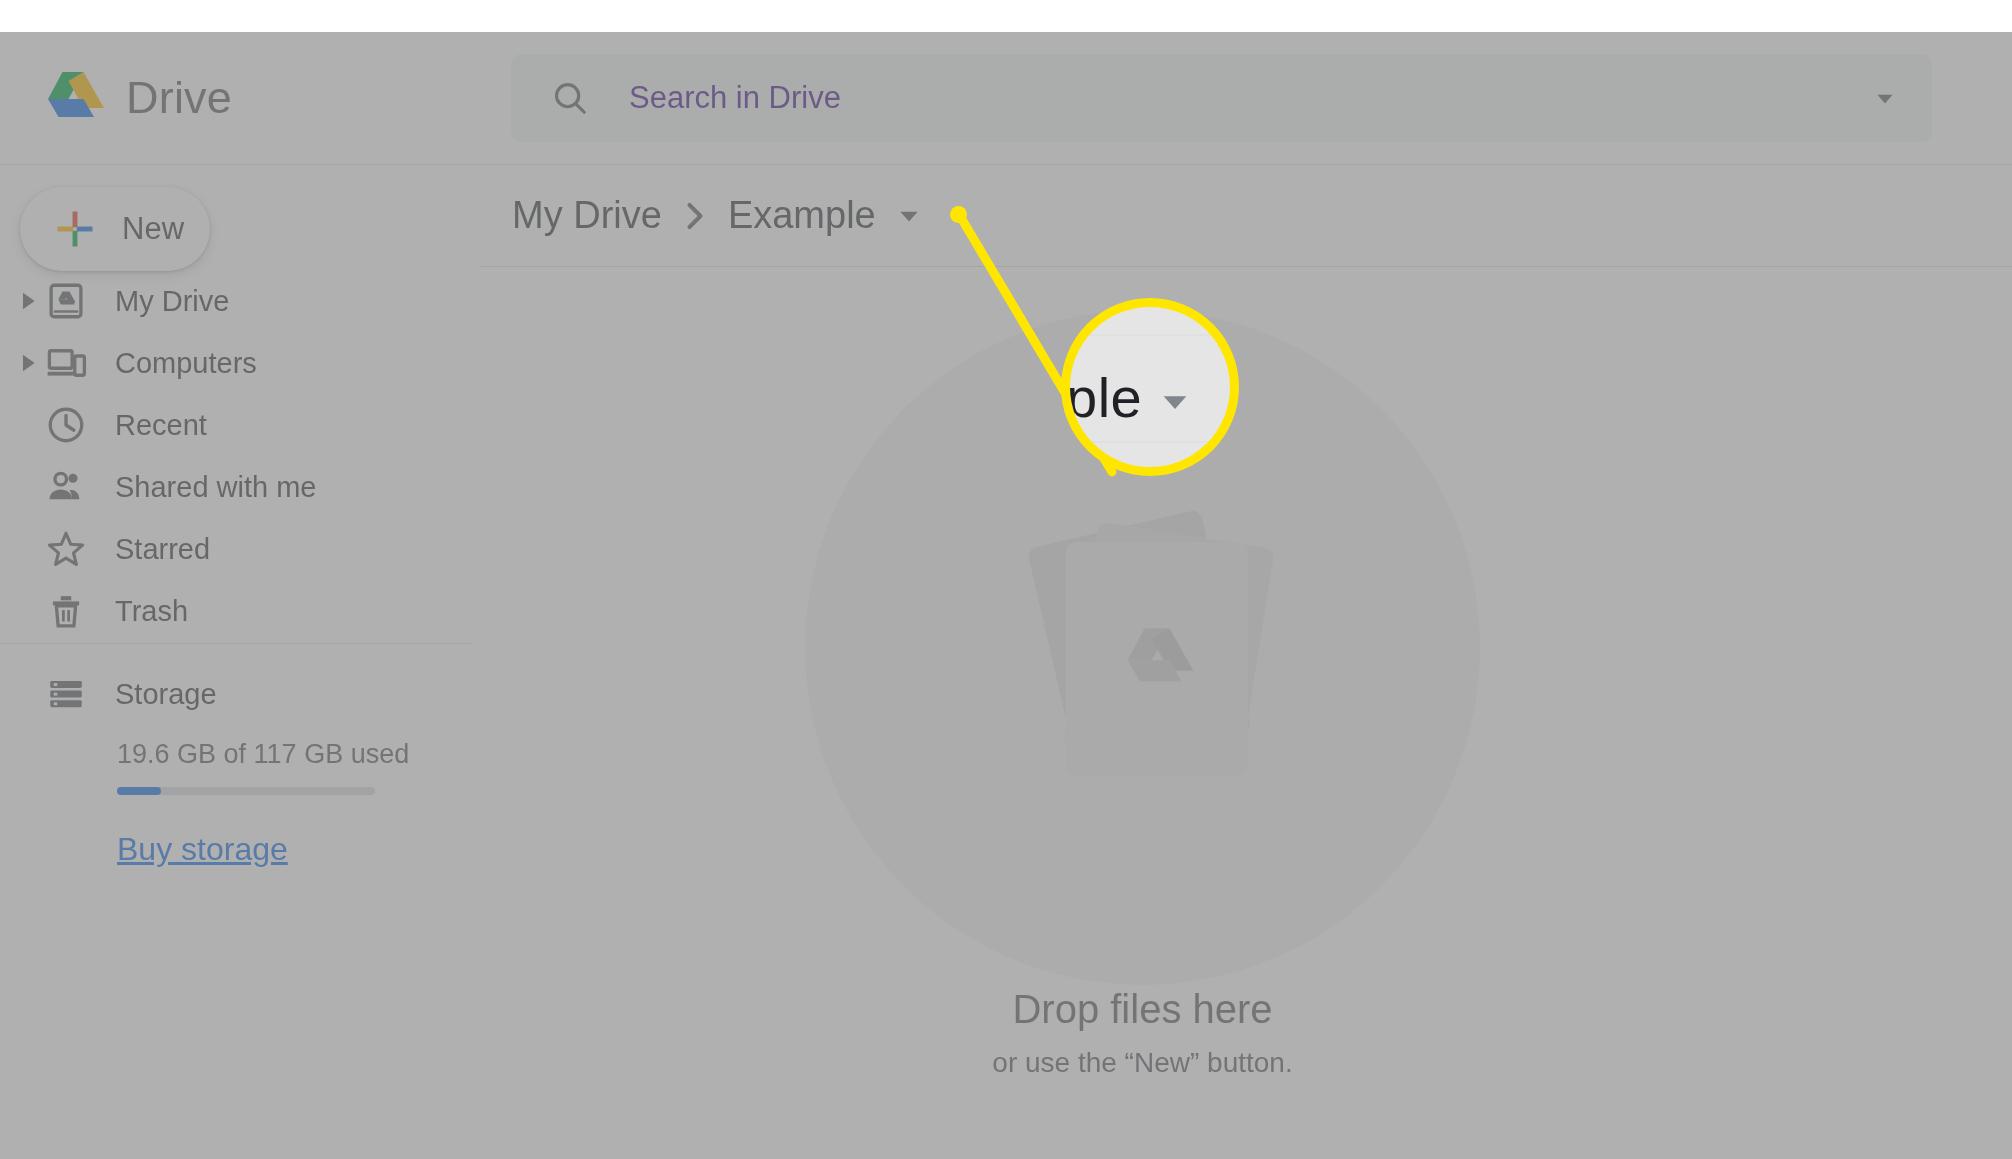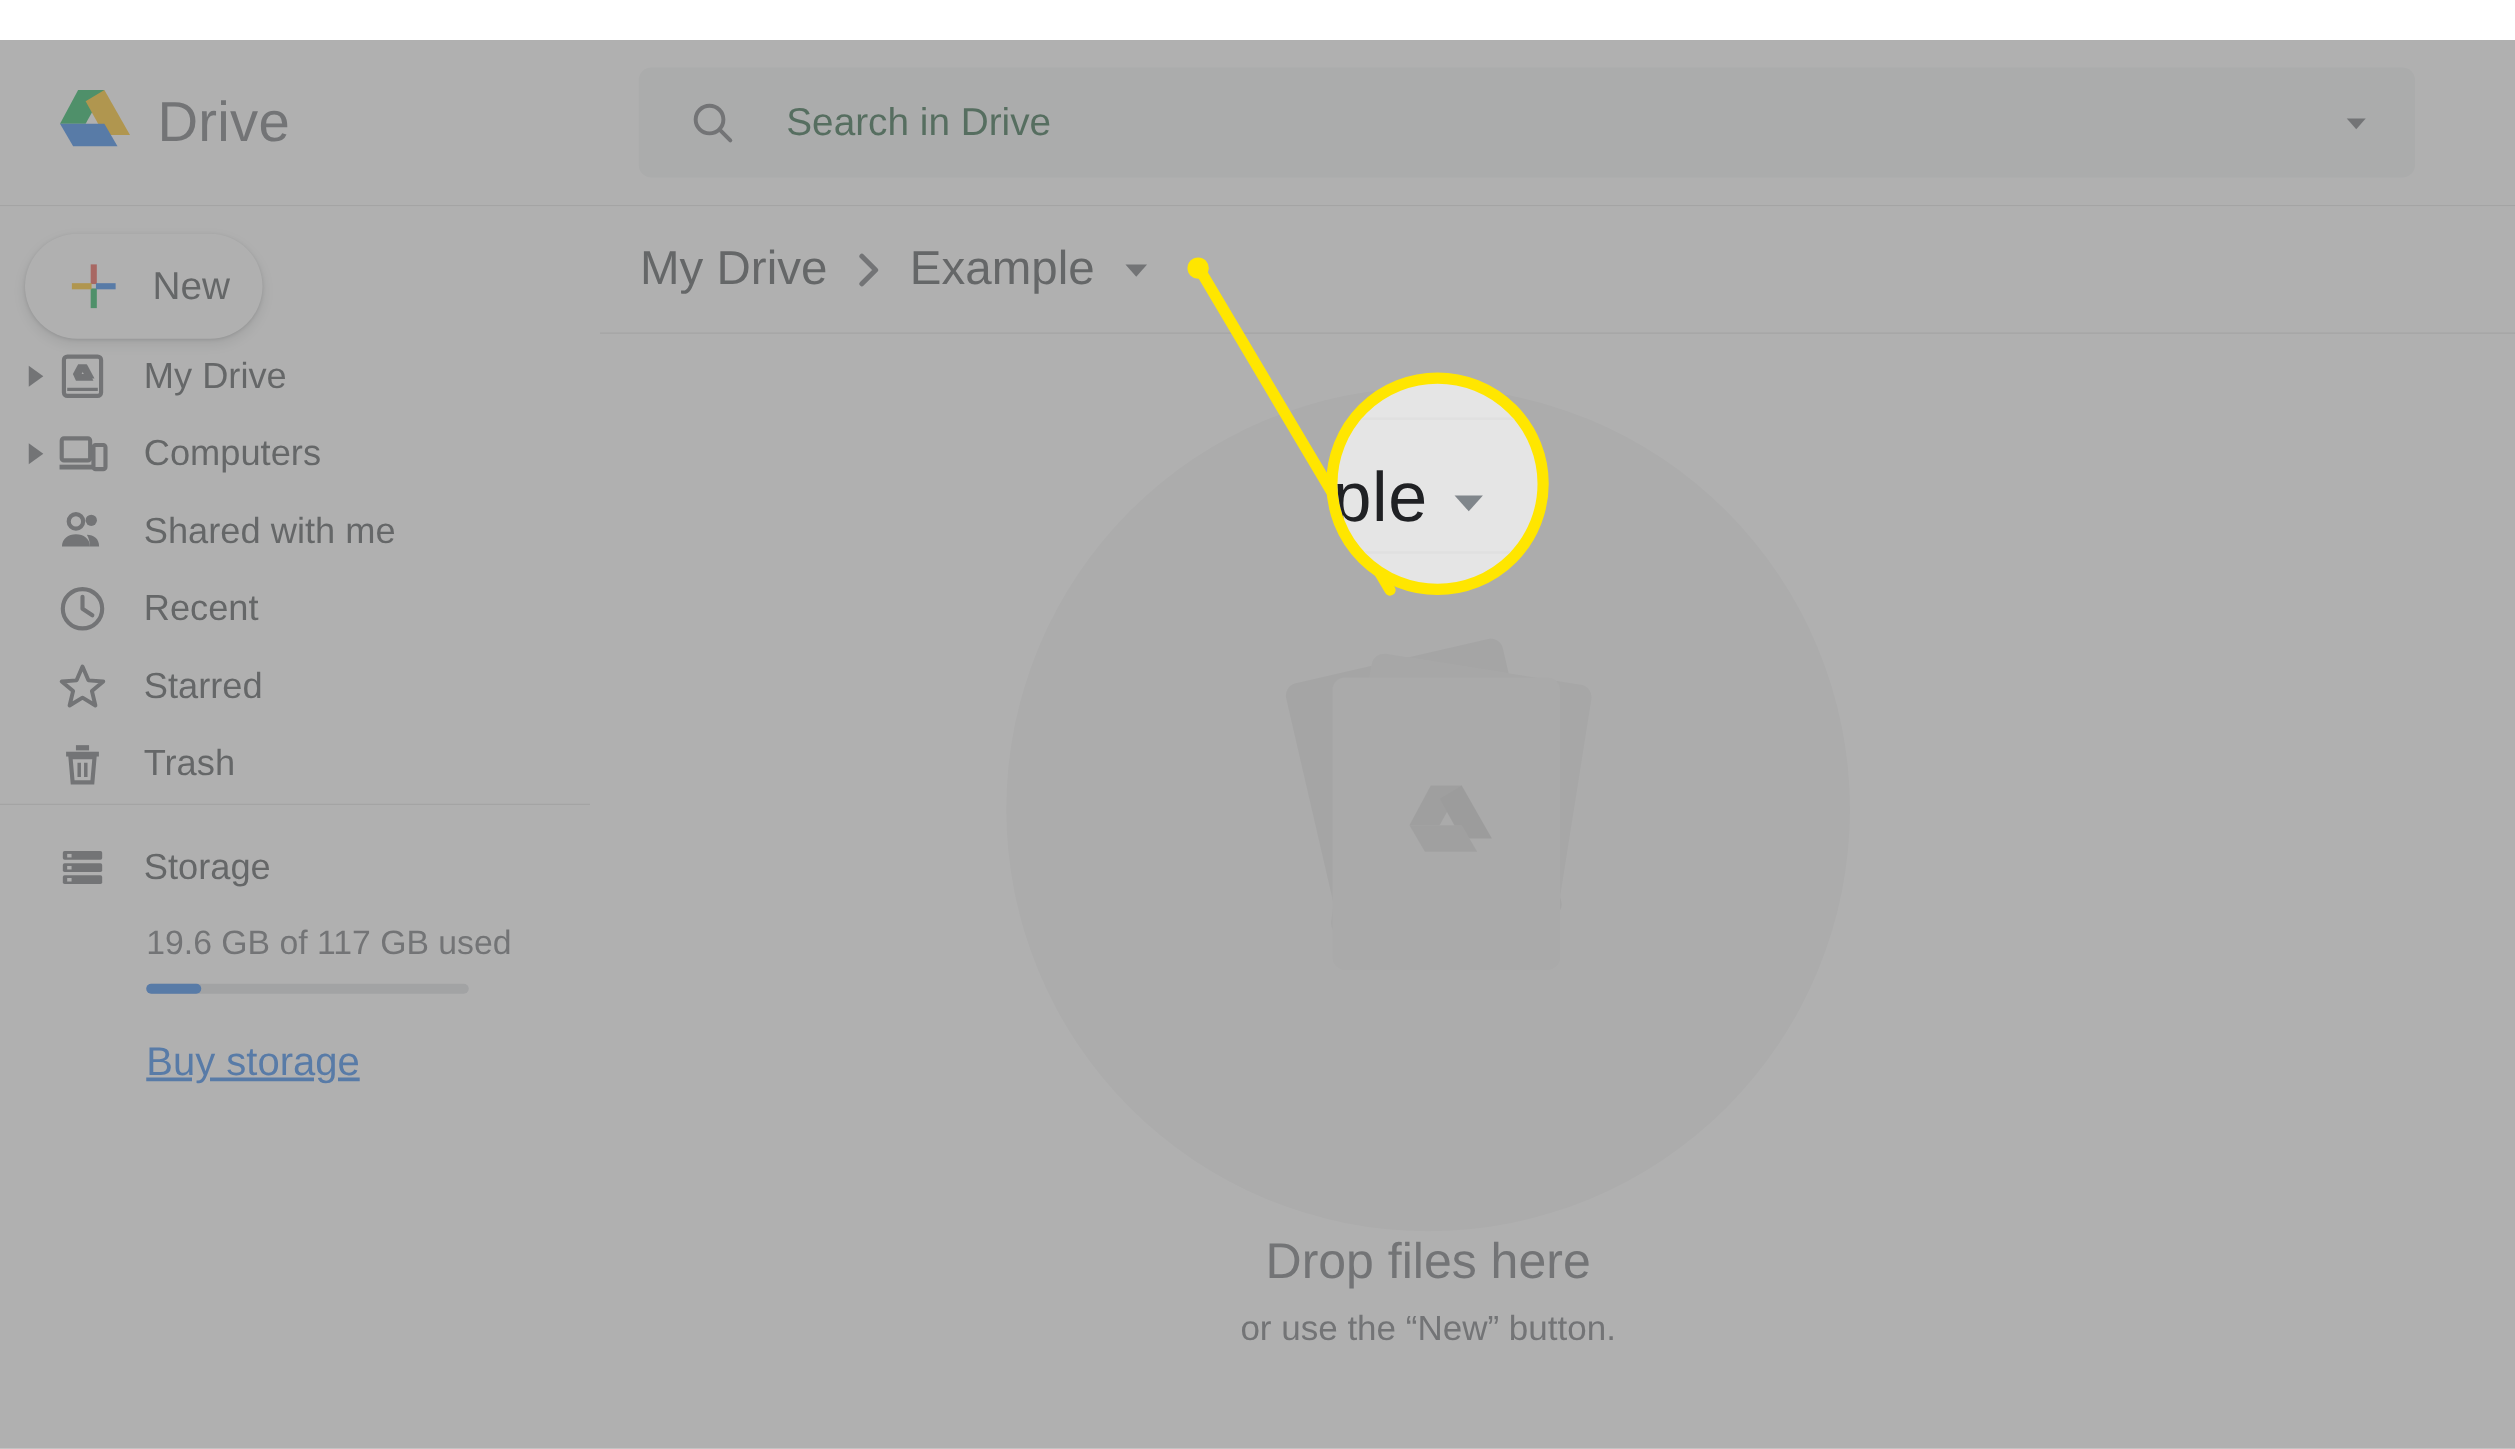--- a/index.html
+++ b/index.html
@@ -32,21 +32,21 @@
     width: 1421px; height: 88px;
   }
   .search-box {
     width: 100%; height: 100%;
     background: #f1f3f4; border-radius: 10px;
     display: flex; align-items: center; padding: 0 34px 0 40px;
   }
   .search-icon { width: 38px; height: 38px; flex: 0 0 auto; }
   .search-placeholder {
     flex: 1 1 auto; margin-left: 40px;
-    font-size: 31px; color: #14532d;
+    font-size: 31px; color: #4c1d95;
   }
   .search-caret { width: 26px; height: 26px; flex: 0 0 auto; }
 
   
   .sidebar {
     position: absolute; left: 0; top: 133px;
     width: 480px; height: 1026px; background: #ffffff;
   }
   .new-btn {
     position: absolute; left: 20px; top: 22px;
@@ -261,34 +261,34 @@
           <svg class="nav-icon" viewBox="0 0 24 24">
             <rect x="2.5" y="5" width="13" height="10" rx="1" fill="none" stroke="#5f6368" stroke-width="1.9"></rect>
             <rect x="1.5" y="17" width="15" height="2.2" fill="#5f6368"></rect>
             <rect x="17" y="8" width="5.5" height="11" rx="1" fill="none" stroke="#5f6368" stroke-width="1.9"></rect>
           </svg>
           <div class="nav-label">Computers</div>
         </div>
 
         <div class="nav-item">
           <svg class="nav-icon" viewBox="0 0 24 24">
+            <circle cx="12" cy="12" r="9" fill="none" stroke="#5f6368" stroke-width="1.9"></circle>
+            <polyline points="12,6.5 12,12 16.5,15" fill="none" stroke="#5f6368" stroke-width="1.9" stroke-linecap="round" stroke-linejoin="round"></polyline>
+          </svg>
+          <div class="nav-label">Recent</div>
+        </div>
+
+        <div class="nav-item">
+          <svg class="nav-icon" viewBox="0 0 24 24">
             <circle cx="9" cy="7.5" r="3.3" fill="none" stroke="#5f6368" stroke-width="1.9"></circle>
             <path d="M2.6 19c0-3.6 2.9-5.6 6.4-5.6s6.4 2 6.4 5.6z" fill="#5f6368"></path>
             <circle cx="16" cy="7" r="2.6" fill="#5f6368"></circle>
             <path d="M14 13.6c3.2 0 5.6 1.8 5.6 5.4h-4.2c0-2.2-.6-3.9-1.4-5.4z" fill="#5f6368"></path>
           </svg>
           <div class="nav-label">Shared with me</div>
-        </div>
-
-        <div class="nav-item">
-          <svg class="nav-icon" viewBox="0 0 24 24">
-            <circle cx="12" cy="12" r="9" fill="none" stroke="#5f6368" stroke-width="1.9"></circle>
-            <polyline points="12,6.5 12,12 16.5,15" fill="none" stroke="#5f6368" stroke-width="1.9" stroke-linecap="round" stroke-linejoin="round"></polyline>
-          </svg>
-          <div class="nav-label">Recent</div>
         </div>
 
         <div class="nav-item">
           <svg class="nav-icon" viewBox="0 0 24 24">
             <polygon points="12,3 14.7,9.3 21.5,9.8 16.3,14.2 17.9,20.8 12,17.2 6.1,20.8 7.7,14.2 2.5,9.8 9.3,9.3" fill="none" stroke="#5f6368" stroke-width="1.8" stroke-linejoin="round"></polygon>
           </svg>
           <div class="nav-label">Starred</div>
         </div>
 
         <div class="nav-item">

